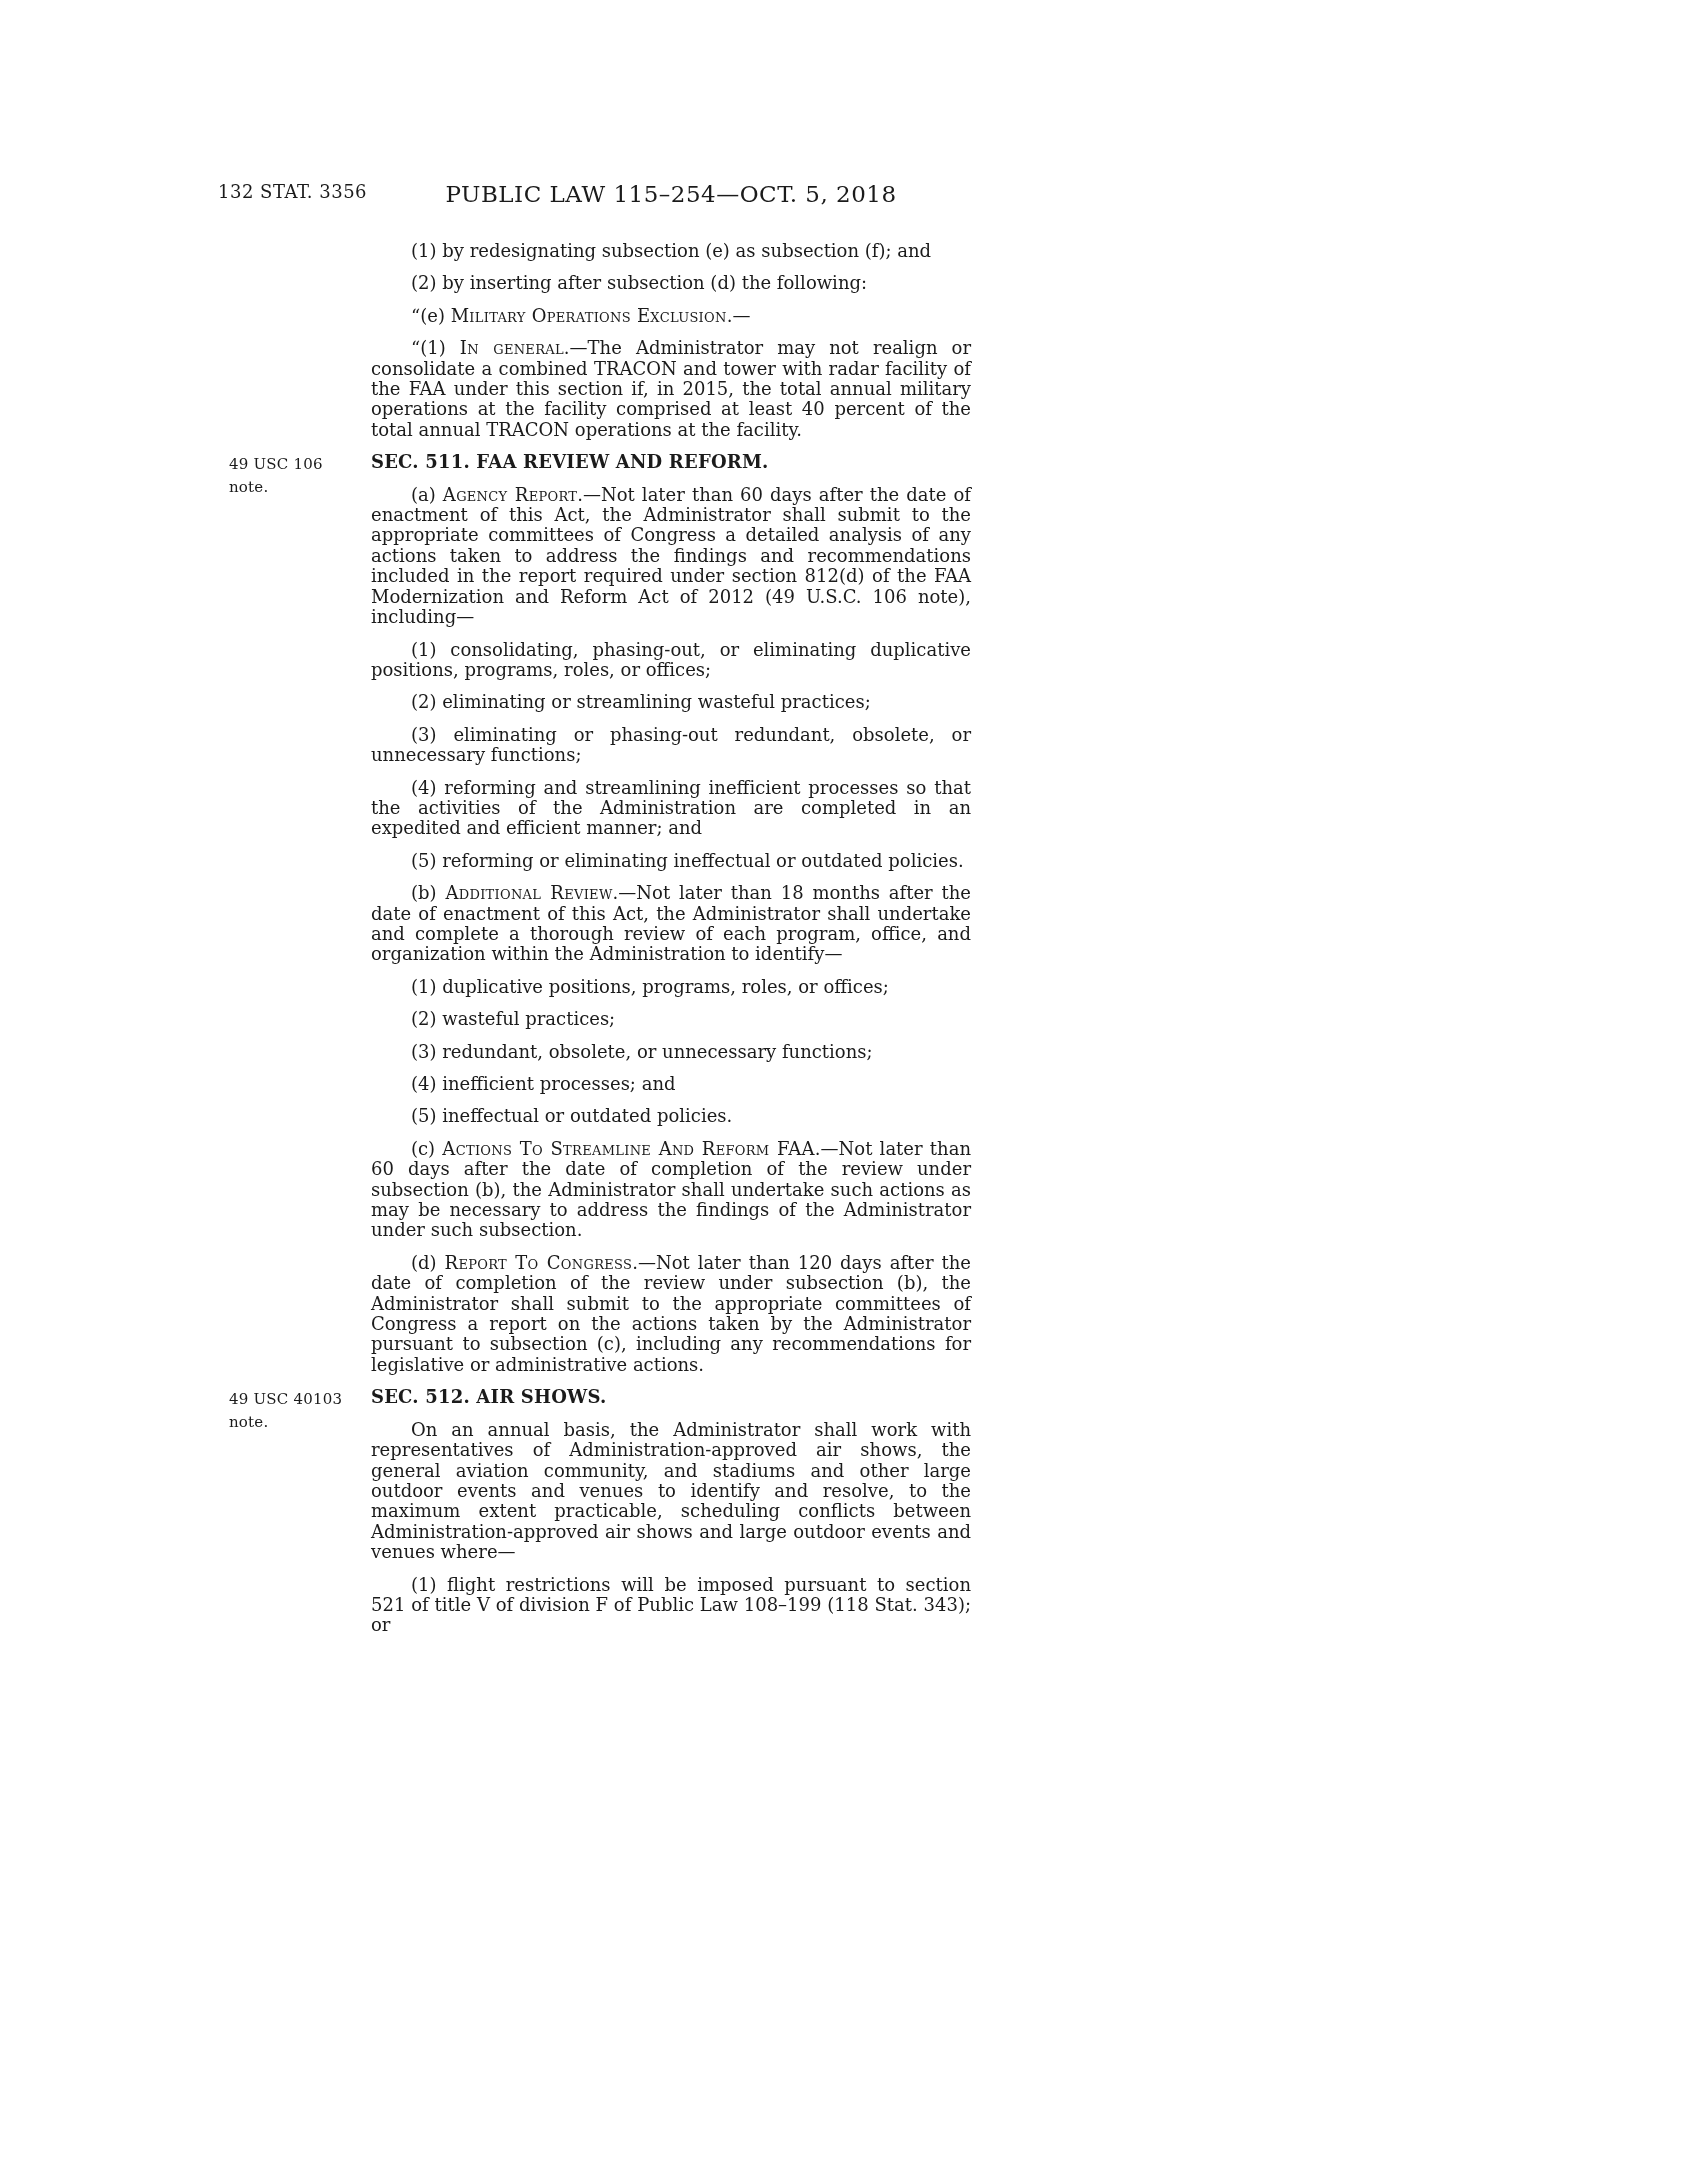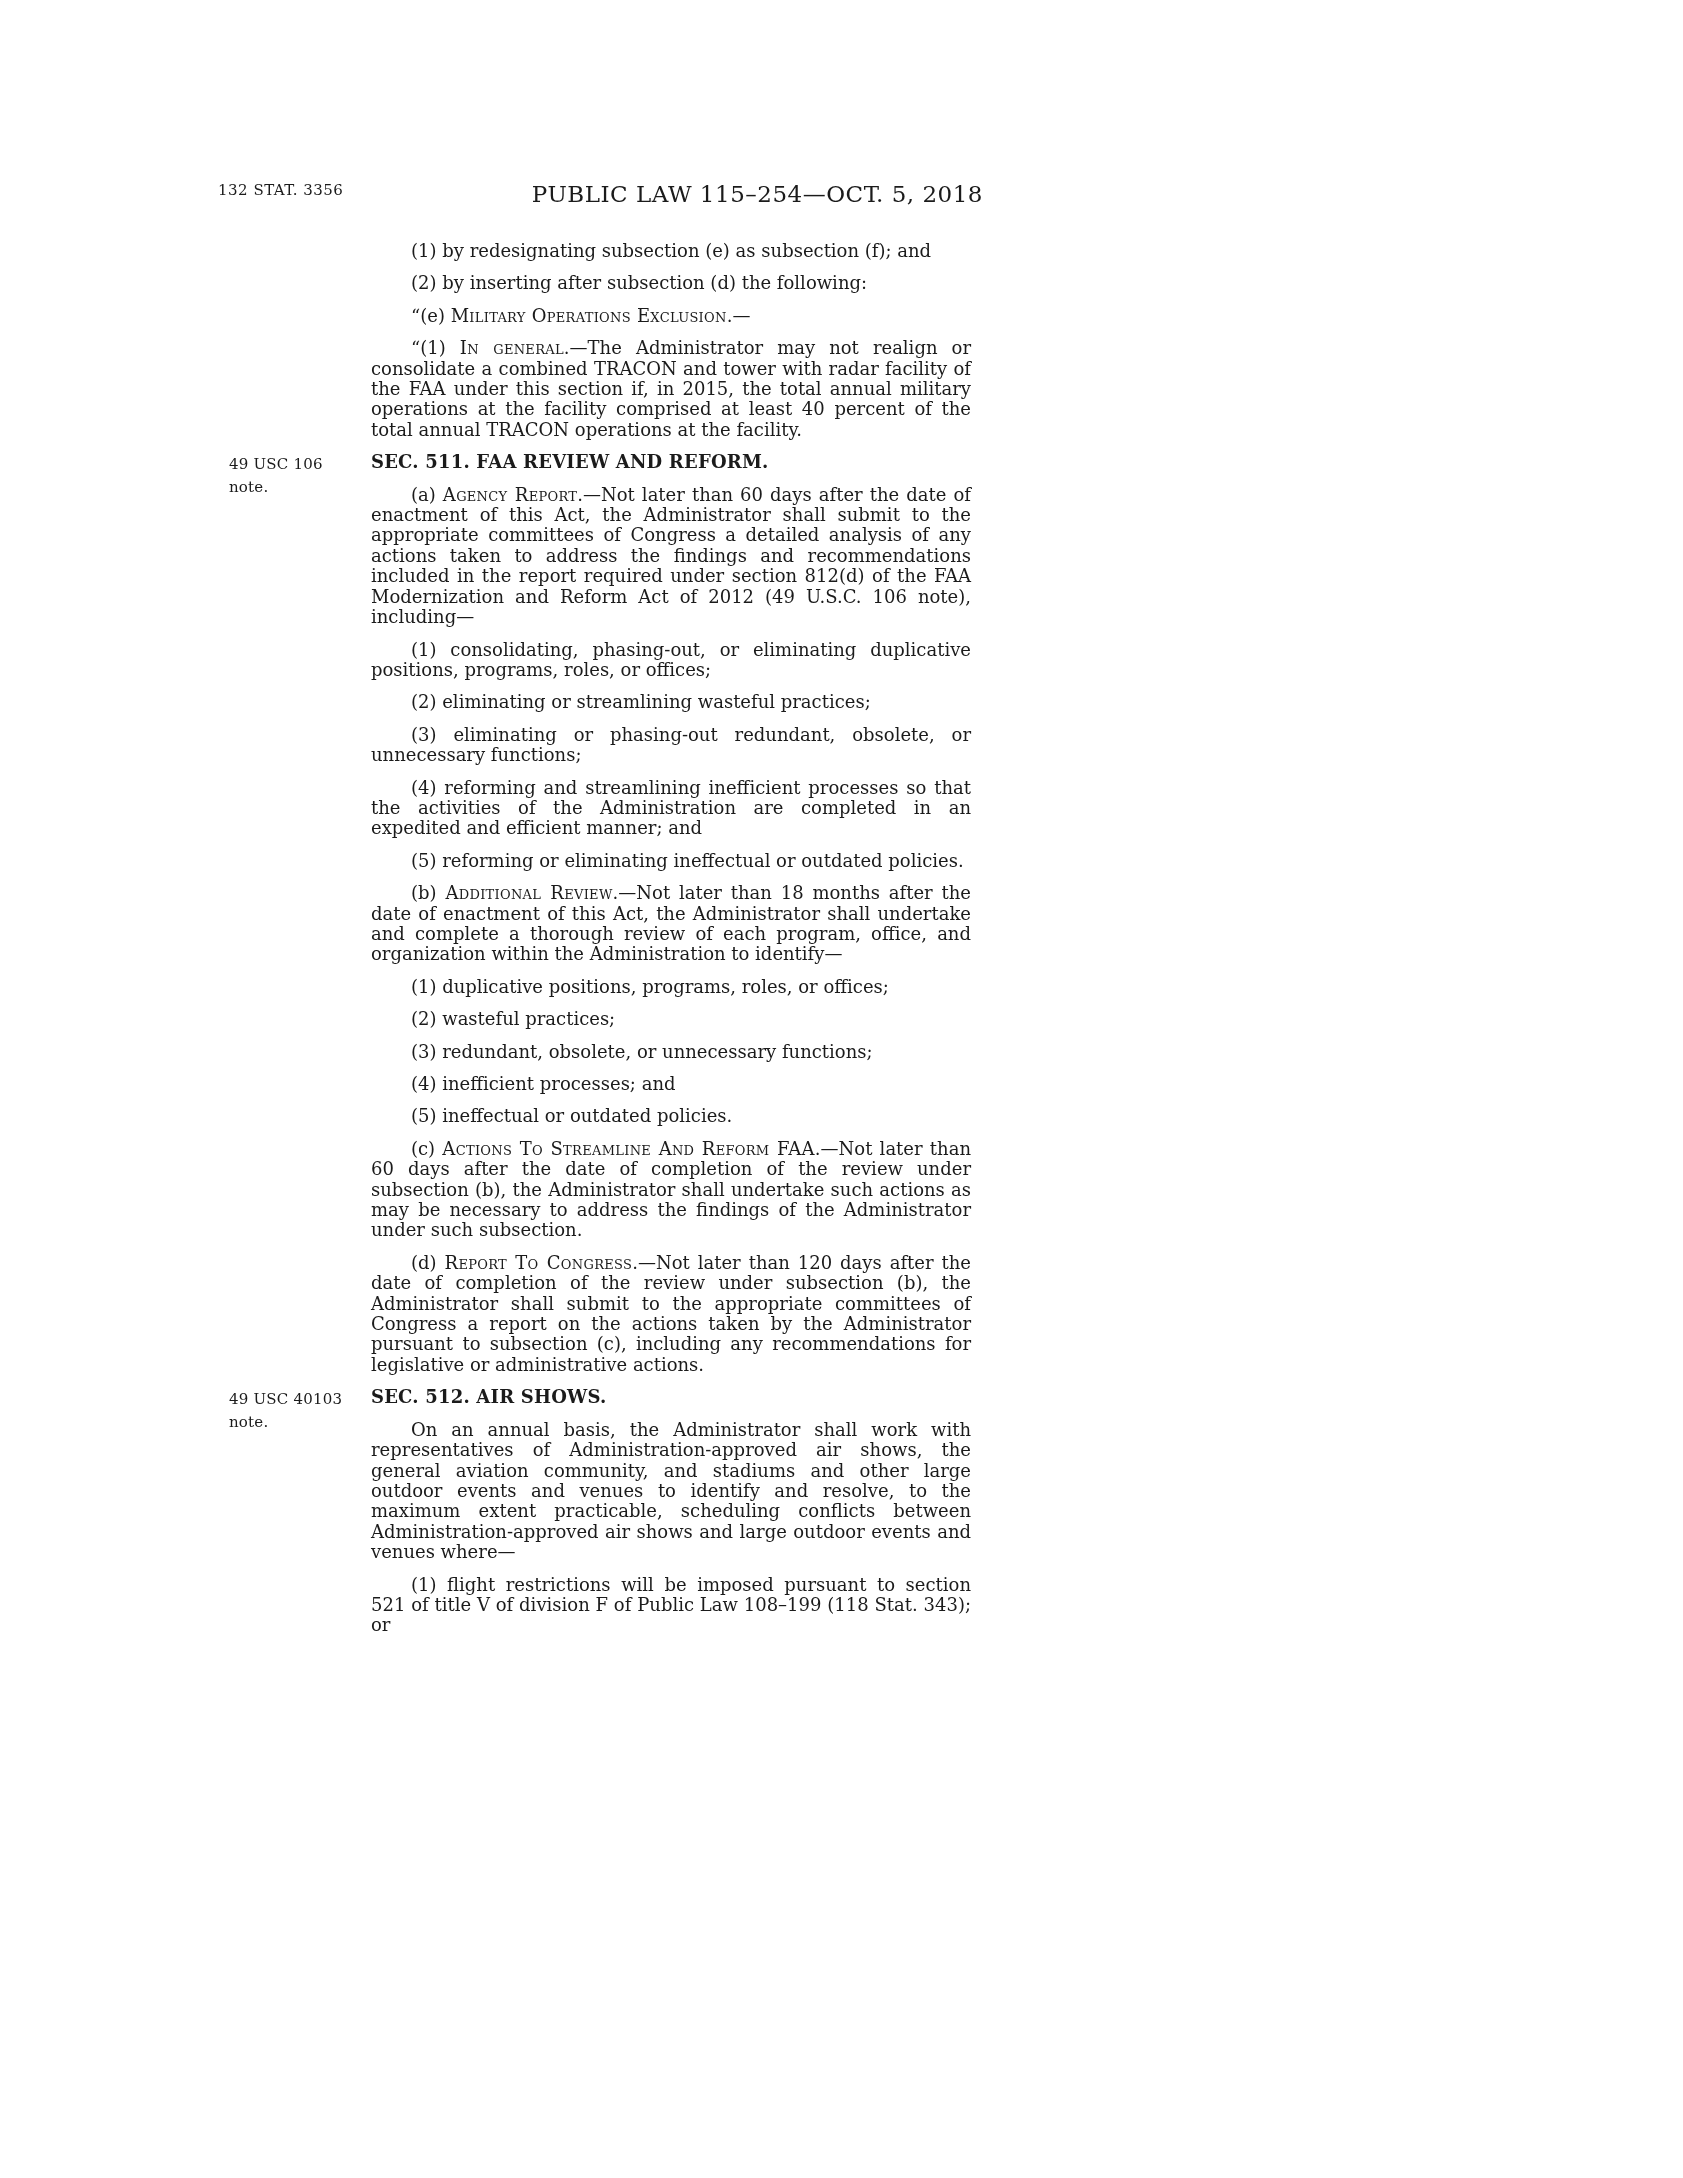--- a/index.html
+++ b/index.html
@@ -11,30 +11,30 @@
     background: var(--paper, #ffffff);
     color: var(--ink, #1b1b1b);
     font-family: "DejaVu Serif", "Liberation Serif", serif;
     overflow: hidden;
   }
   .running-head {
     position: absolute;
     top: 181px;
     left: 359px;
     width: 624px;
-    text-align: right;
+    text-align: center;
     font-size: 23px;
     letter-spacing: 0.5px;
     white-space: nowrap;
   }
   .stat-number {
     position: absolute;
     top: 181px;
     left: 218px;
-    font-size: 15px;
+    font-size: 18px;
     letter-spacing: 0.5px;
     white-space: nowrap;
   }
   .doc-body {
     position: absolute;
     top: 229px;
     left: 359px;
     width: 624px;
     font-size: 18px;
     line-height: 20.4px;

